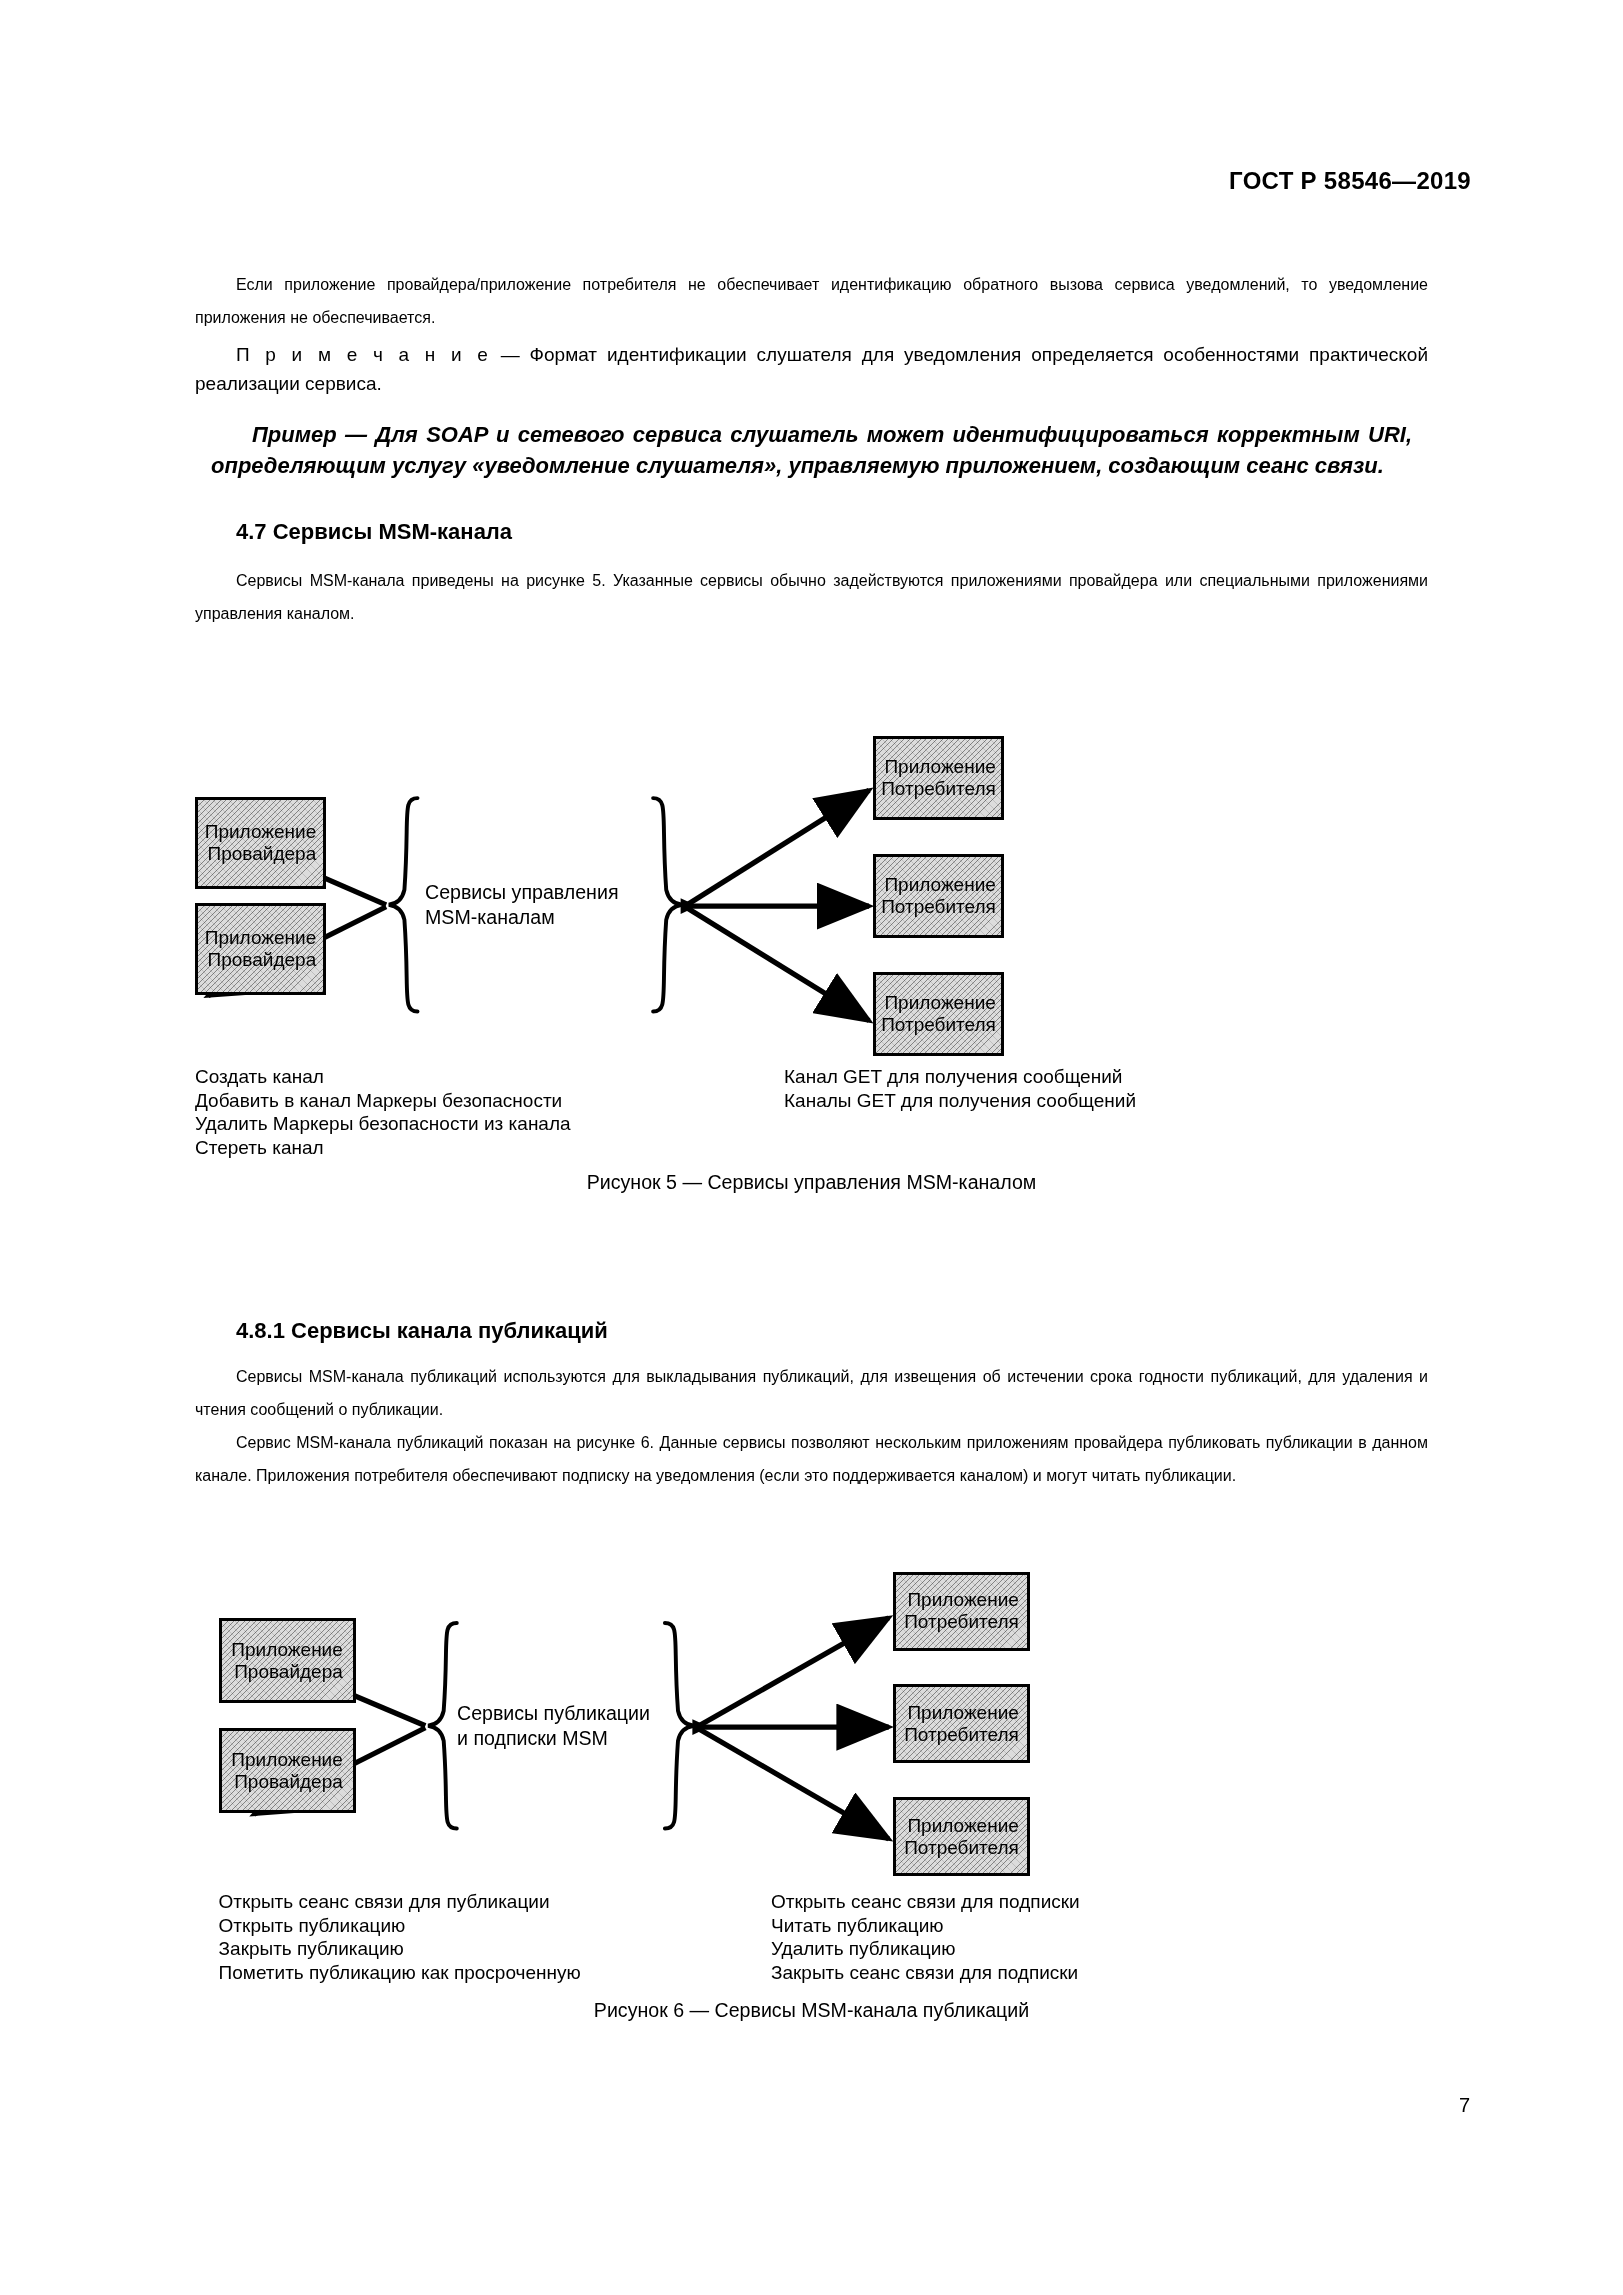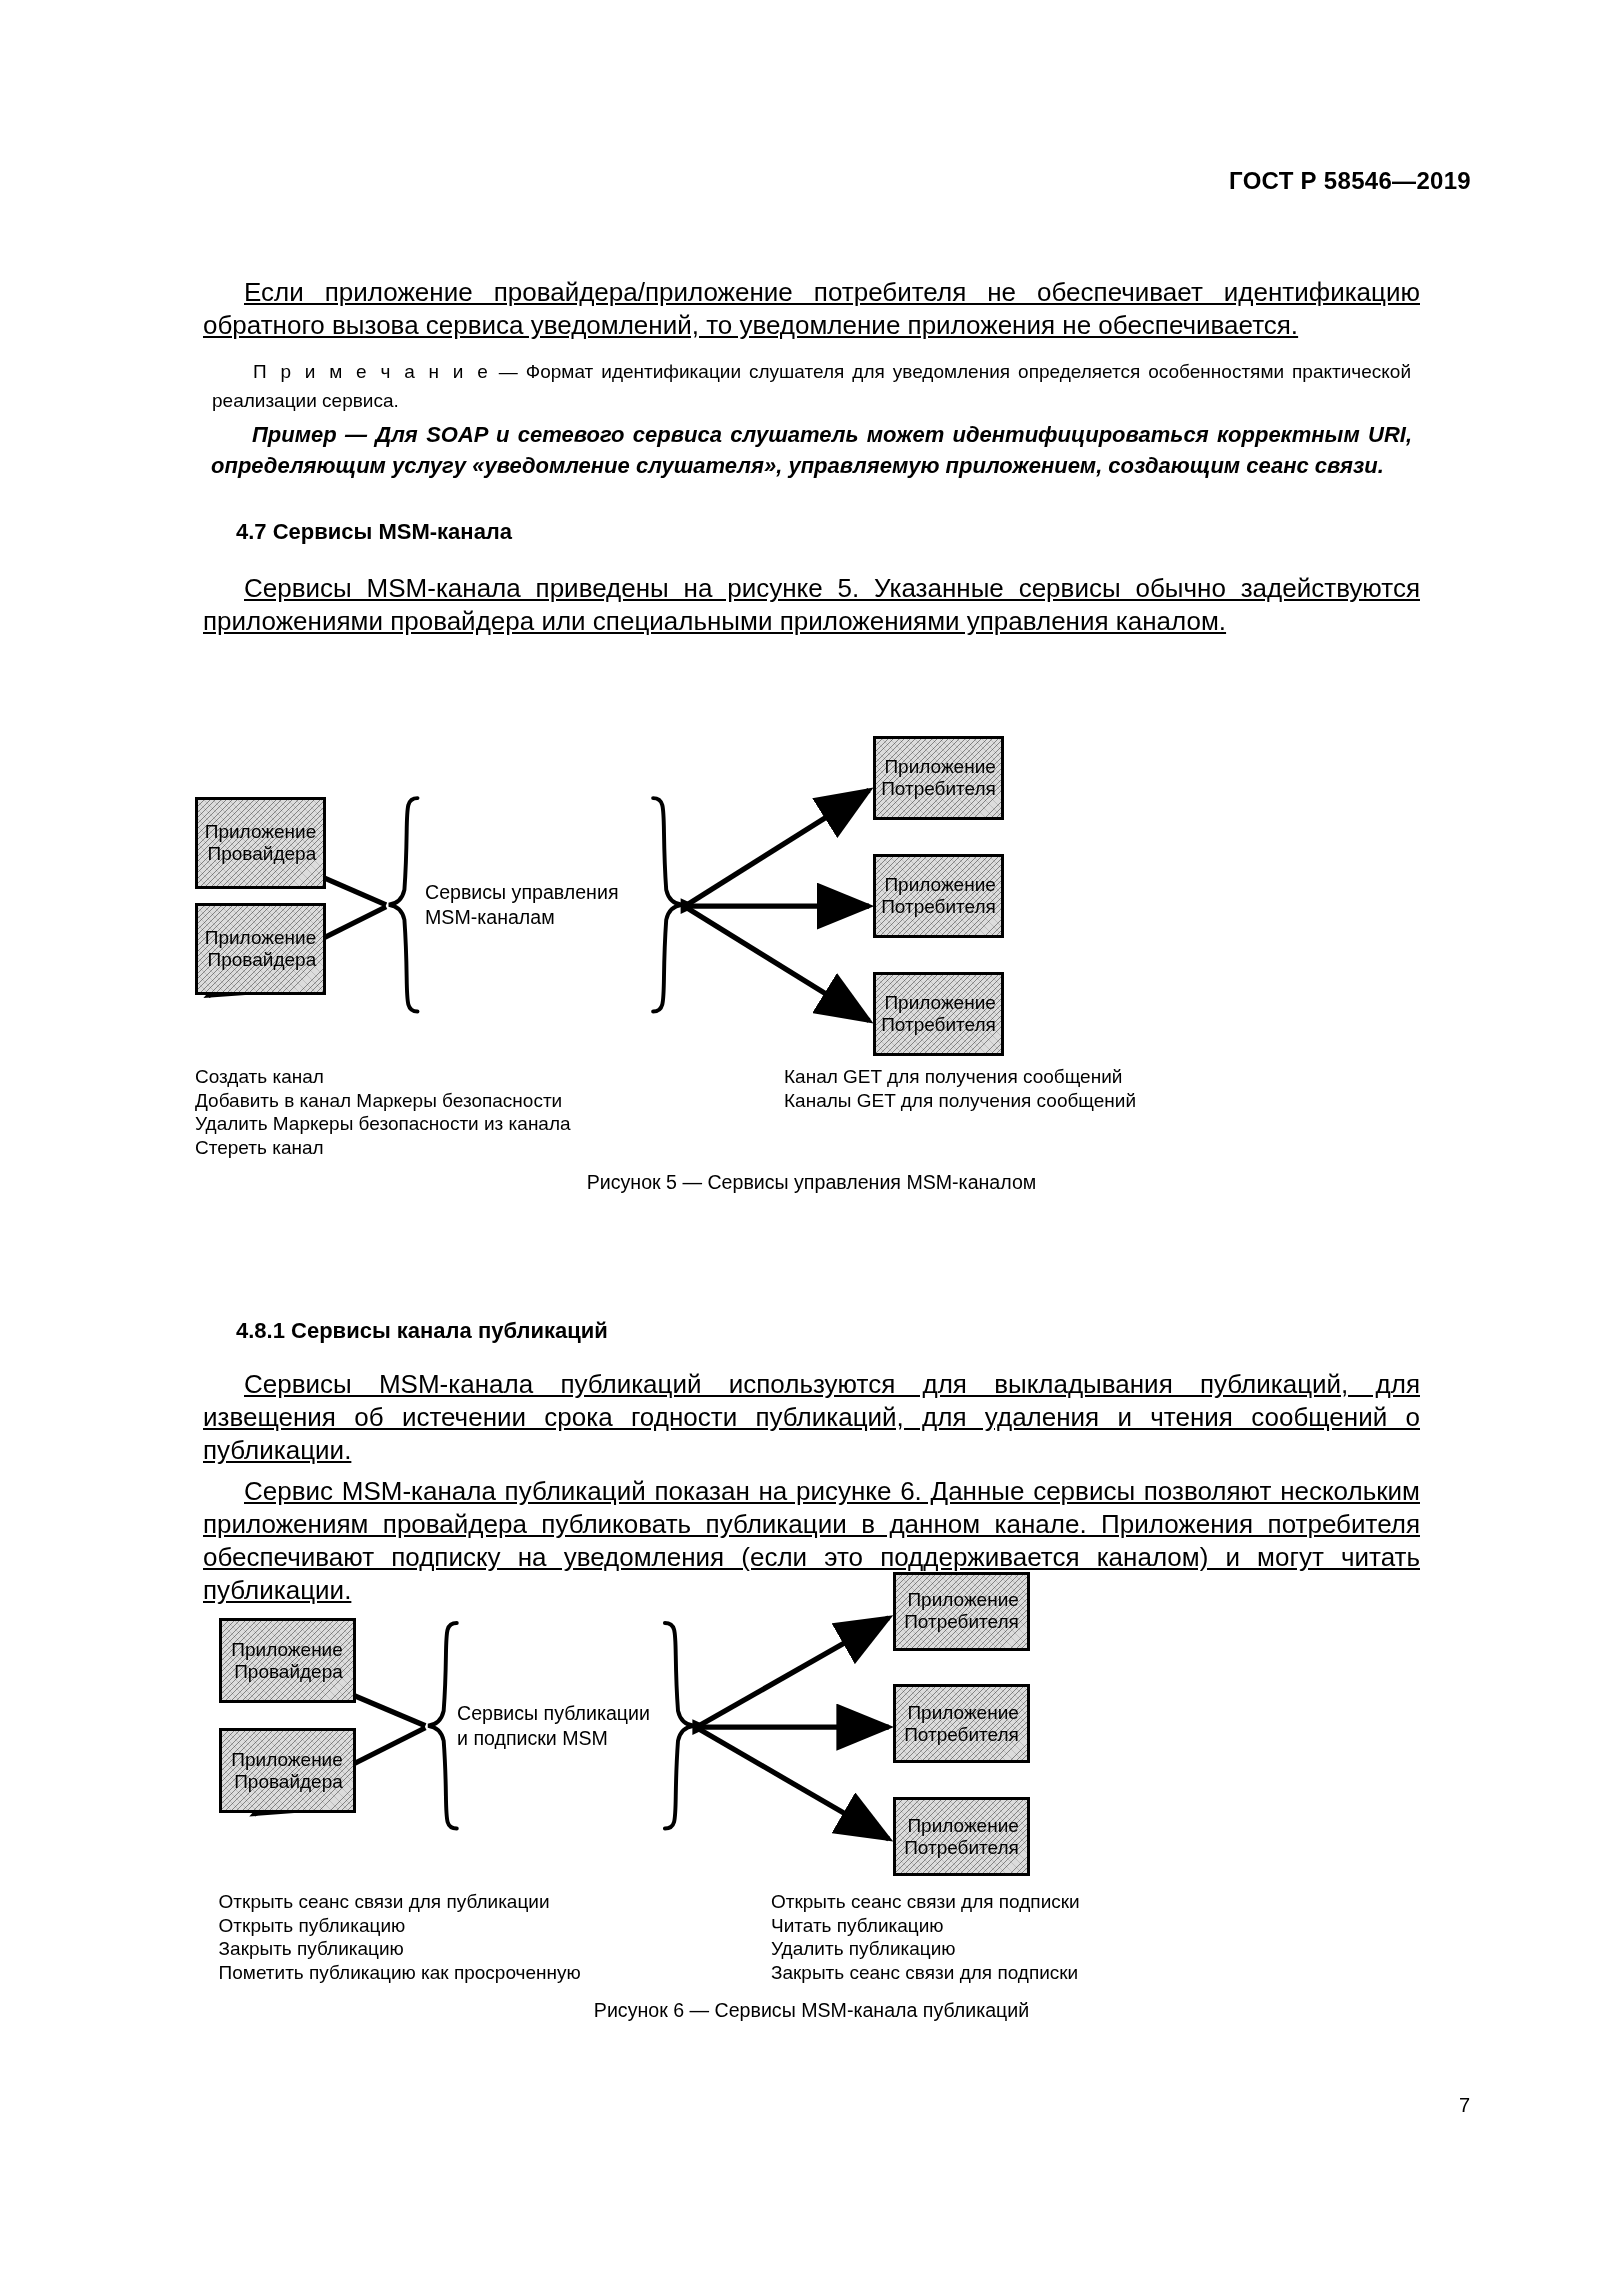--- a/index.html
+++ b/index.html
@@ -34,30 +34,29 @@
   }
 
   
   .col {
     position: absolute;
     left: 195px;
     width: 1233px;
   }
 
   p.body-par {
-    margin: 8px;
-    font-size: 26px;
+    margin: 0;
+    font-size: 16px;
     line-height: 33px;
     text-align: justify;
     text-indent: 41px;
     hyphens: manual;
-    text-decoration: underline;
   }
   p.note {
-    margin: 17px;
+    margin: 0;
     font-size: 19px;
     line-height: 29px;
     text-align: justify;
     text-indent: 41px;
   }
   .note-label {
     letter-spacing: 2.9px;
   }
   p.example {
     margin: 16px;

